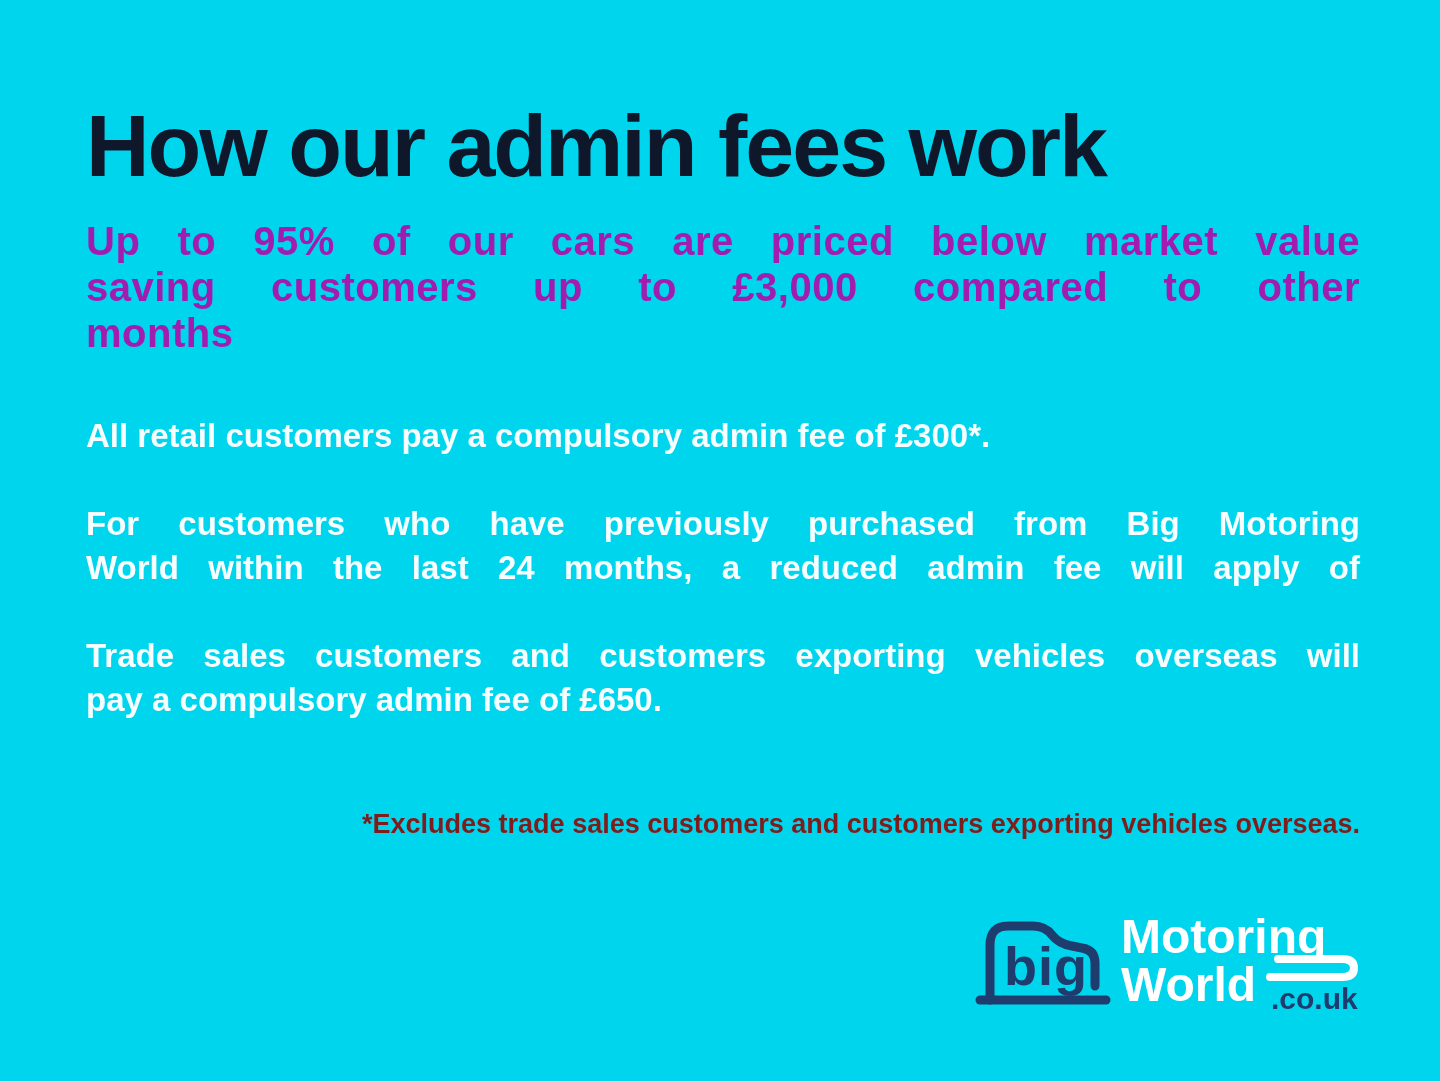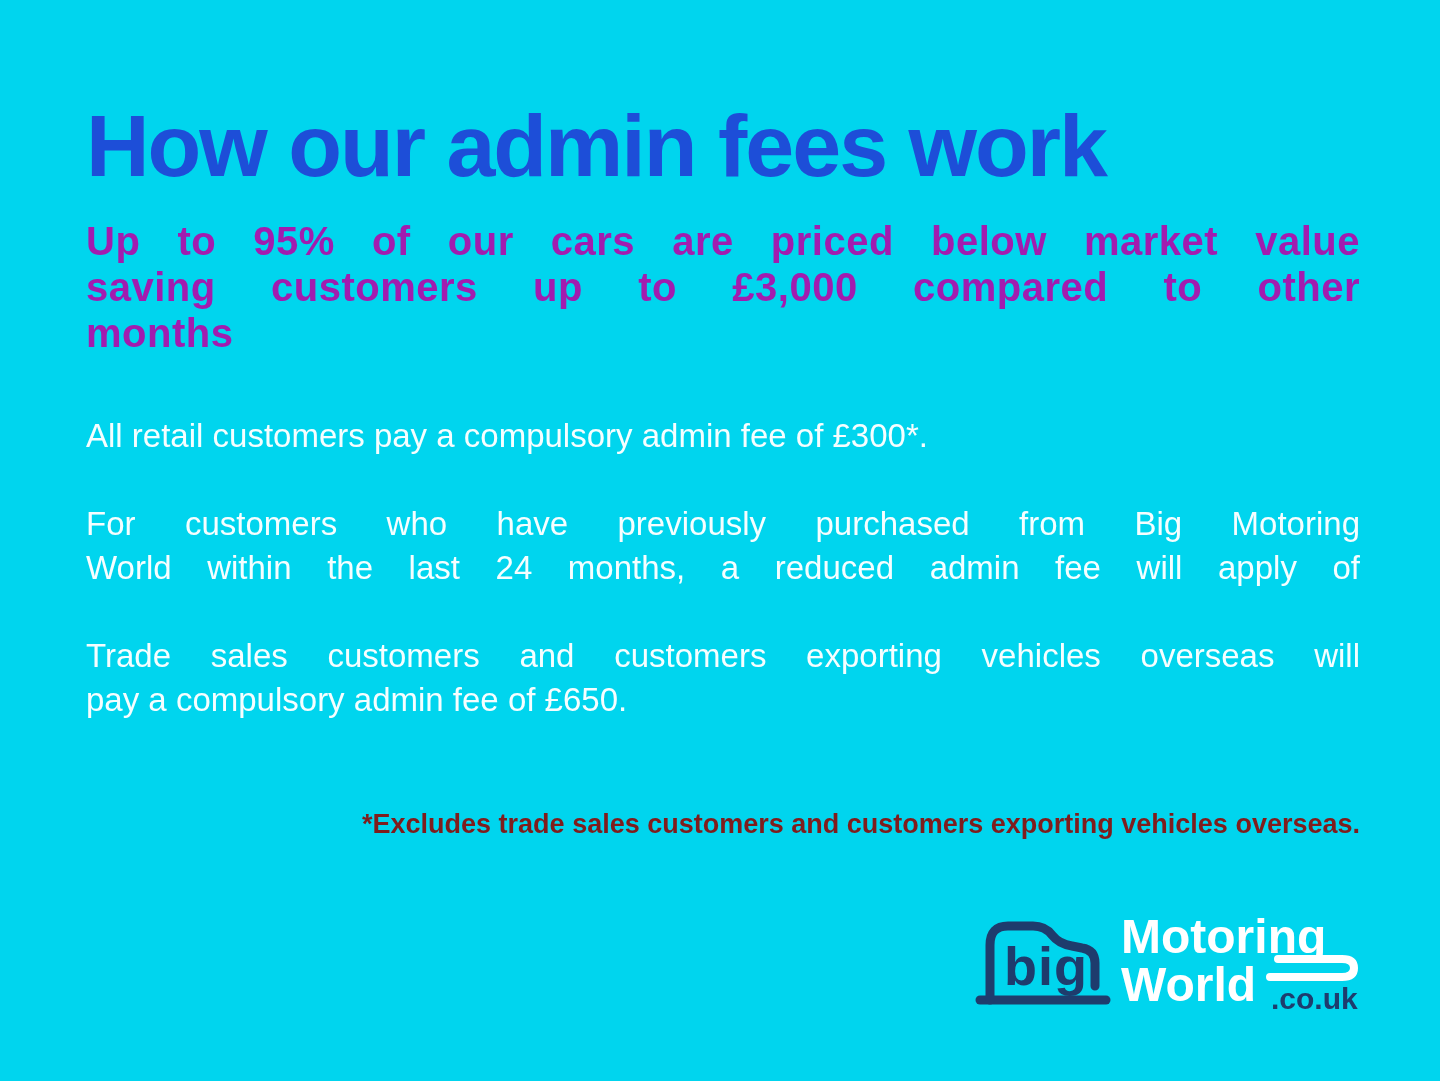--- a/index.html
+++ b/index.html
@@ -24,42 +24,42 @@
     left: 0;
     right: 0;
     padding: 102px 80px 0 86px;
   }
   .title {
     margin: 0;
     font-size: 88px;
     line-height: 1.0;
     font-weight: 800;
     letter-spacing: -2px;
-    color: #1d4ed8;
+    color: #0f172a;
   }
   .subtitle {
     margin-top: 28px;
     font-size: 40px;
     line-height: 46px;
     font-weight: 800;
     letter-spacing: 0.5px;
     color: #a21caf;
   }
   .line {
     display: block;
   }
   .line.justified {
     text-align: justify;
     text-align-last: justify;
   }
   .para {
     margin-top: 44px;
     font-size: 33px;
     line-height: 44px;
-    font-weight: 400;
+    font-weight: 700;
     color: #f6feff;
   }
   .para.first {
     margin-top: 58px;
   }
   .footnote {
     margin-top: 86px;
     font-size: 27px;
     line-height: 32px;
     font-weight: 700;

